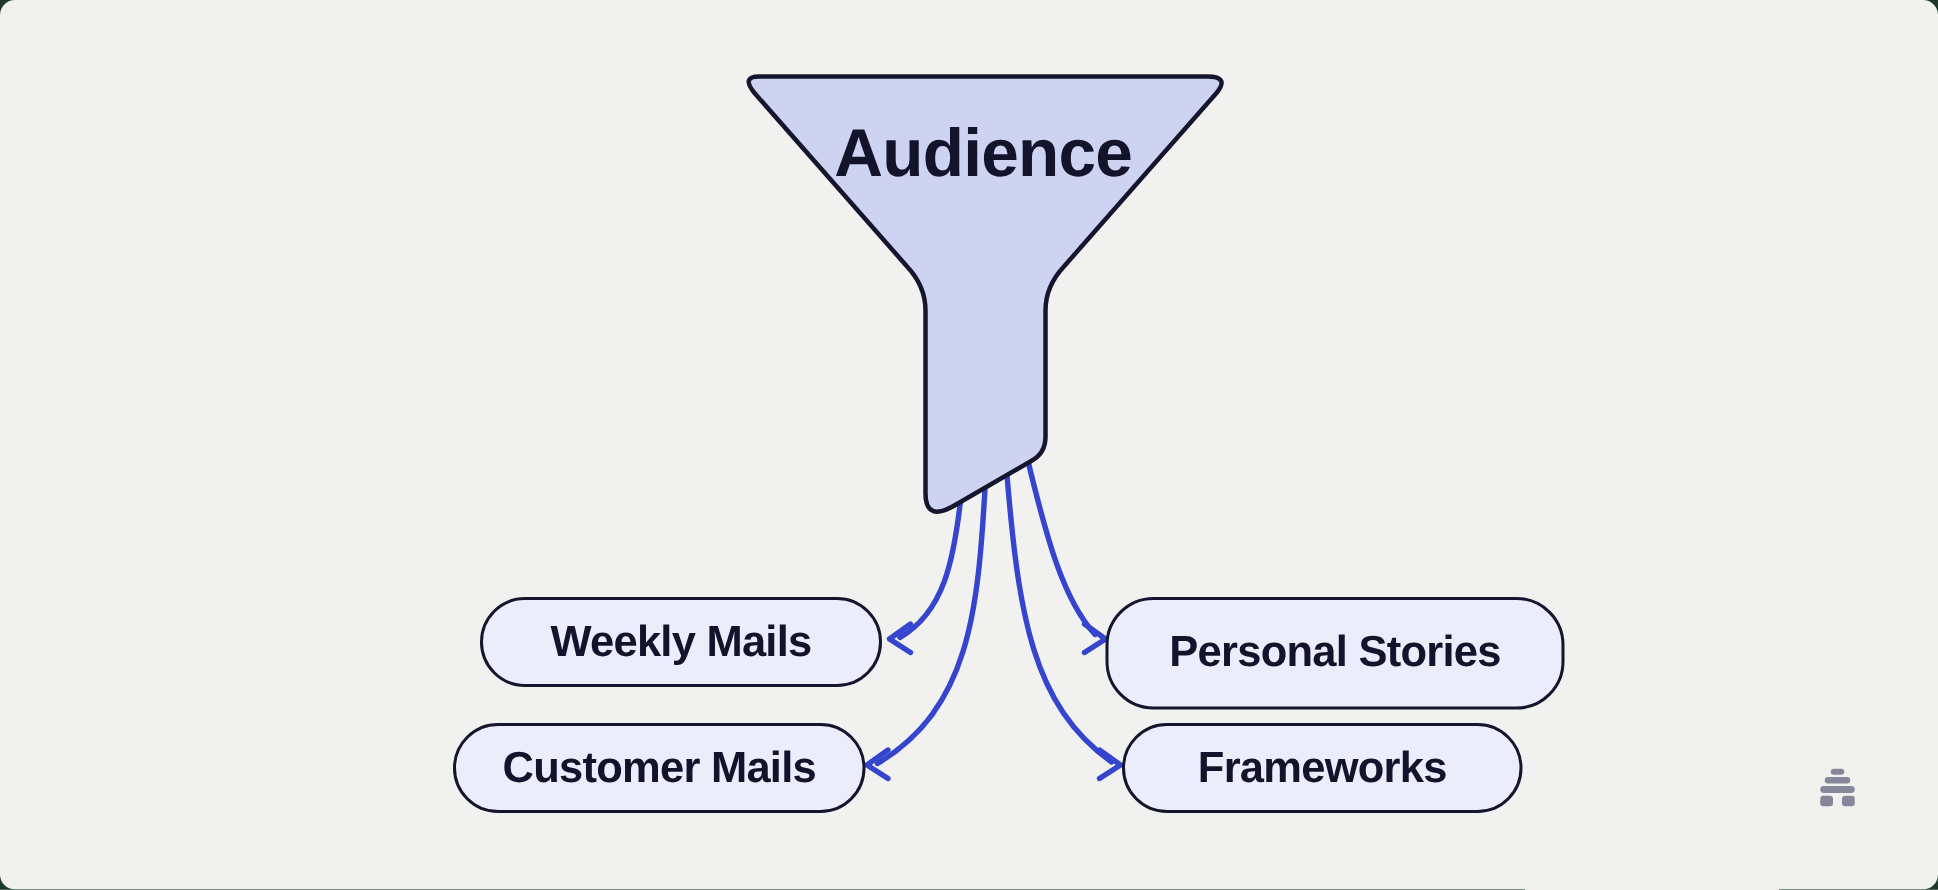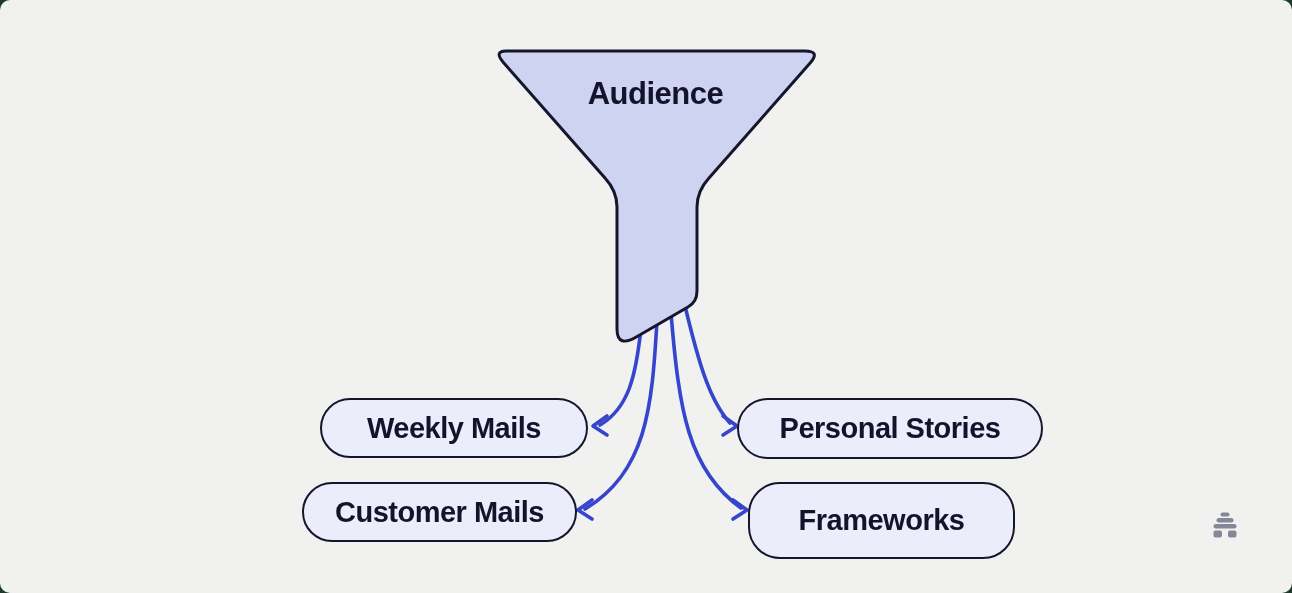--- a/index.html
+++ b/index.html
@@ -21,44 +21,44 @@
     left: 0; top: 0;
     width: 1292px;
     height: 593px;
   }
   .funnel-label {
     position: absolute;
     left: 493px;
     top: 76px;
     width: 325px;
     text-align: center;
-    font-size: 31px;
+    font-size: 45px;
     font-weight: 700;
     letter-spacing: -0.5px;
     color: #13132c;
     pointer-events: none;
   }
   .pill {
     position: absolute;
     box-sizing: border-box;
     background: #ecedfb;
     border: 2.5px solid #15152d;
     border-radius: 32px;
     display: flex;
     align-items: center;
     justify-content: center;
     font-size: 29px;
     font-weight: 700;
     letter-spacing: -0.5px;
     color: #13132c;
   }
   .pill-weekly    { left: 320px; top: 398px; width: 268px; height: 60px; }
-  .pill-personal  { left: 737px; top: 398px; width: 306px; height: 61px; }
+  .pill-personal  { left: 737px; top: 398px; width: 306px; height: 75px; }
   .pill-customer  { left: 302px; top: 482px; width: 275px; height: 60px; }
-  .pill-frameworks{ left: 748px; top: 482px; width: 267px; height: 77px; }
+  .pill-frameworks{ left: 748px; top: 482px; width: 267px; height: 60px; }
 </style>
 </head>
 <body>
 
 <div class="canvas">
 
   <svg class="layer-svg" viewBox="0 0 1292 593">
 
     <g stroke="#3545cd" stroke-width="3.6" fill="none" stroke-linecap="round" stroke-linejoin="round">
       <g>

